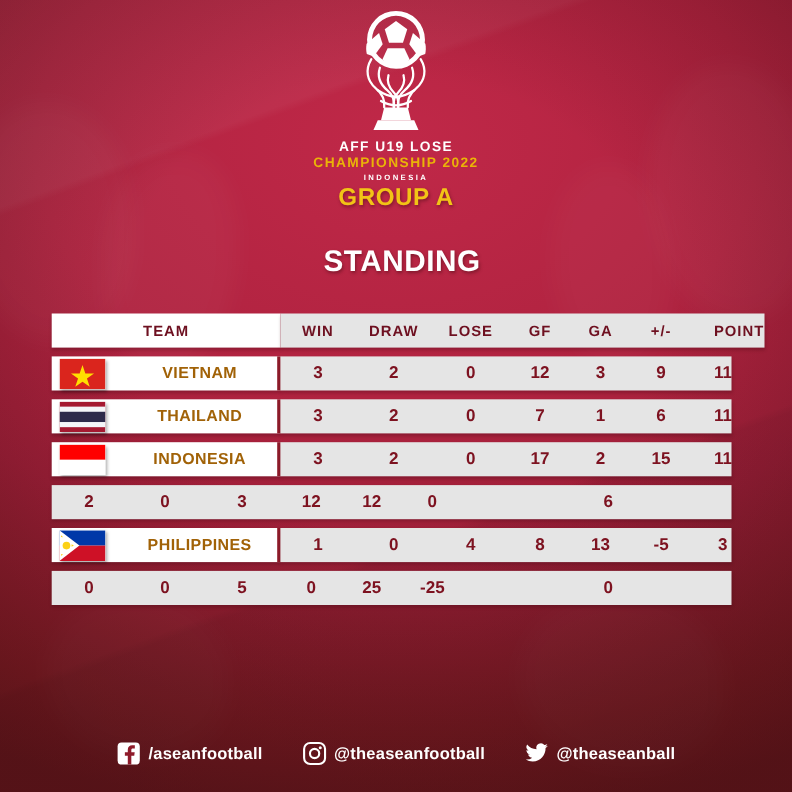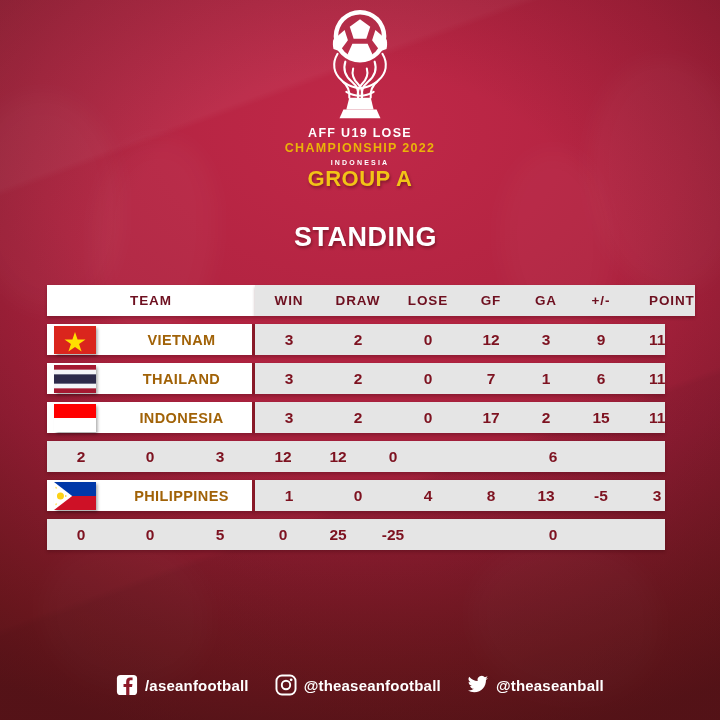--- a/index.html
+++ b/index.html
@@ -85,21 +85,21 @@
   .hdr .st { font-size:13.5px; letter-spacing:0.9px; color:#6e1020; }
   .c-win   { flex:0 0 68px; }
   .c-draw  { flex:0 0 70px; }
   .c-lose  { flex:0 0 70px; }
   .c-gf    { flex:0 0 56px; }
   .c-ga    { flex:0 0 54px; }
   .c-pm    { flex:0 0 56px; }
   .c-point { flex:1;margin-left:20px; }
 
   
-  #footer { position:absolute; left:0; right:0; bottom:24px; display:flex; justify-content:center; align-items:center; gap:26px; }
+  #footer { position:absolute; left:0; right:0; bottom:24px; display:flex; justify-content:center; align-items:center; gap:36px; }
   .social { display:flex; align-items:center; gap:7px; }
   .soc-icon { width:22px; height:22px; flex:0 0 22px; }
   .soc-text { color:#ffffff; font-size:15px; font-weight:bold; letter-spacing:0.2px; }
 </style>
 </head>
 <body>
 
 <div id="bg">
   <div class="bg-base"></div>
   <div class="ghost g1"></div>

